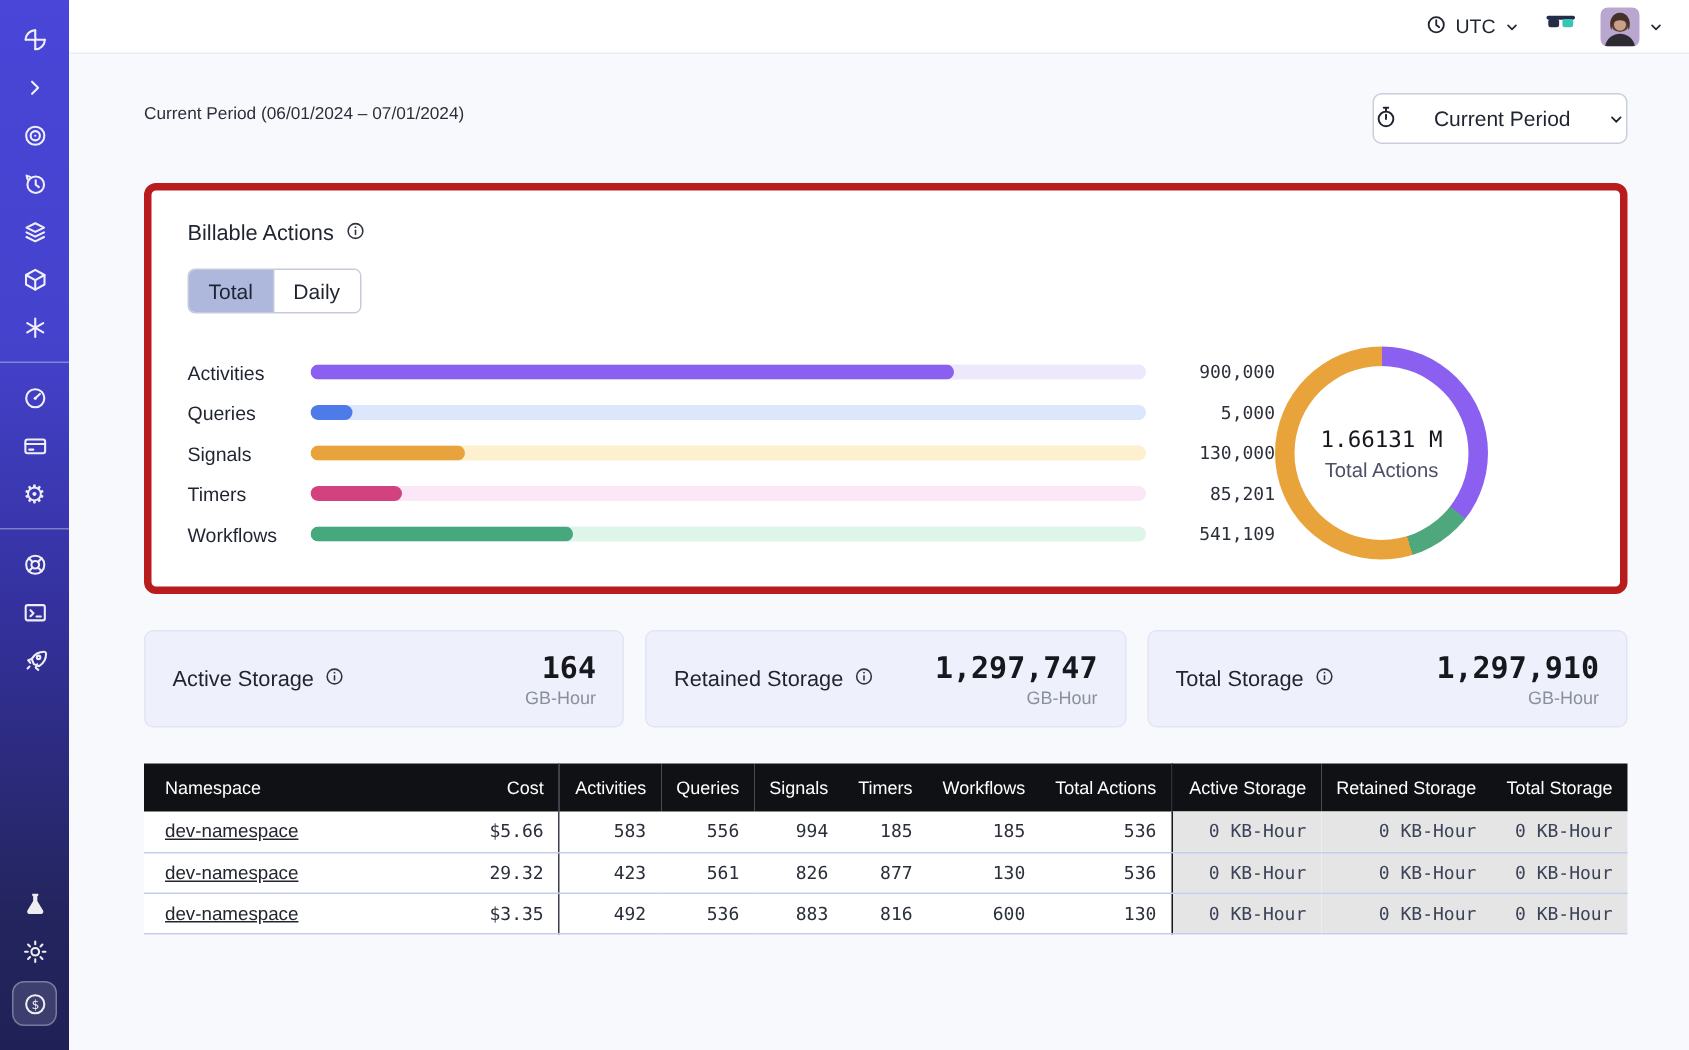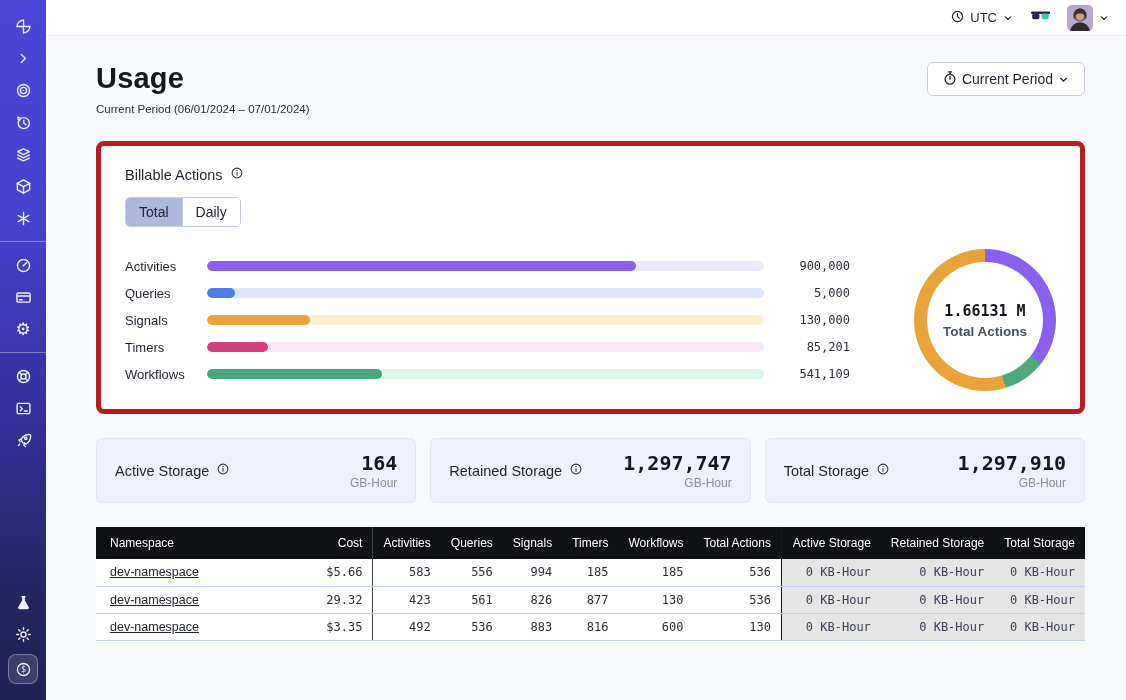--- a/index.html
+++ b/index.html
@@ -26,43 +26,43 @@
     display:flex; align-items:center; justify-content:flex-end; gap:16px; padding:0 16px; }
   .tz { display:flex; align-items:center; gap:5px; font-size:13px; color:#1f2430; cursor:pointer; }
   .avatar-wrap { display:flex; align-items:center; gap:5px; cursor:pointer; }
   .avatar { width:26px; height:26px; border-radius:5px; overflow:hidden; background:#c9bade; }
 
   .content { padding:26px 41px 0 50px; }
 
   .page-head { display:flex; justify-content:space-between; align-items:flex-start; }
   .page-title { font-size:29px; font-weight:600; color:#16181d; letter-spacing:.2px; }
   .page-sub { font-size:11.5px; color:#2a2f3a; margin-top:8px; }
-  .period-btn { display:flex; align-items:center; gap:4px; background:#fff; border:1px solid #c9cede;
-    border-radius:6px; height:34px; padding:0 14px; font-size:14px; color:#1f2430; cursor:pointer; }
+  .period-btn { display:flex; align-items:center; gap:24px; background:#fff; border:1px solid #c9cede;
+    border-radius:6px; height:34px; padding:0 0; font-size:14px; color:#1f2430; cursor:pointer; }
 
   .banner { margin-top:36px; background:#e3e8fa; border:1px solid #5f68d4; border-radius:4px;
     height:46px; display:flex; align-items:center; gap:9px; padding:0 16px; font-size:13px; color:#1f2430; }
 
   .card { margin-top:26px; background:#fff; border:5px solid #b91c1c; border-radius:8px;
     padding:20px 24px 18px; }
   .card-title-row { display:flex; align-items:center; gap:7px; font-size:14.5px; font-weight:500; color:#1f2430; }
   .tabs { display:inline-flex; margin-top:14px; border:1px solid #c6cbdb; border-radius:5px; overflow:hidden; }
   .tab { padding:6px 13px; font-size:14px; background:#fff; color:#1f2430; cursor:pointer; }
   .tab.active { background:#adb8dc; }
   .tab + .tab { border-left:1px solid #c6cbdb; }
 
   .chart-area { display:flex; align-items:center; margin-top:22px; }
   .bars { flex:1; min-width:0; }
   .bar-row { display:flex; align-items:center; height:27px; }
   .bar-label { width:82px; flex:none; font-size:13px; color:#1f2430; }
   .bar-track { flex:1; height:10px; border-radius:5px; position:relative; overflow:hidden; }
   .bar-fill { position:absolute; left:0; top:0; bottom:0; border-radius:5px; }
   .bar-value { width:86px; flex:none; text-align:right; font-size:12px; color:#2a2f3a; }
 
-  .donut-wrap { width:206px; flex:none; display:flex; align-items:center; justify-content:flex-end;font-weight:bold; }
+  .donut-wrap { width:206px; flex:none; display:flex; align-items:center; justify-content:flex-start; }
   .donut { width:142px; height:142px; border-radius:50%; position:relative; }
   .donut-hole { position:absolute; left:13px; top:13px; width:116px; height:116px; border-radius:50%;
     background:#fff; display:flex; flex-direction:column; align-items:center; justify-content:center; gap:4px; }
   .donut-value { font-size:15px; color:#16181d; }
   .donut-label { font-size:13.5px; color:#4a5066; }
 
   .storage-row { margin-top:24px; display:flex; gap:14px; }
   .storage-card { flex:1; background:#eef1fb; border:1px solid #e2e6f4; border-radius:6px;
     padding:12px 18px; display:flex; align-items:center; justify-content:space-between; cursor:default; }
   .storage-label { display:flex; align-items:center; gap:7px; font-size:14.5px; color:#1f2430; }
@@ -229,21 +229,20 @@
       <svg width="12" height="12" viewBox="0 0 16 16" fill="none" stroke="#1f2430" stroke-width="1.5" stroke-linecap="round">
           <path d="M4.5 6.5 8 10l3.5-3.5"></path>
         </svg>
     </div>
   </div>
 
   <div class="content">
 
     <div class="page-head">
       <div>
-        <div class="page-title">Usage</div>
         <div class="page-sub">Current Period (06/01/2024 – 07/01/2024)</div>
       </div>
       <button class="period-btn">
         <span>
           <svg width="16" height="16" viewBox="0 0 16 16" fill="none" stroke="#1f2430" stroke-width="1.3" stroke-linecap="round">
               <circle cx="8" cy="9.3" r="4.9"></circle>
               <path d="M6.5 1.8h3M8 1.8v2.4M8 9.3V6.4"></path>
             </svg>
         </span>
         <span>Current Period</span>

